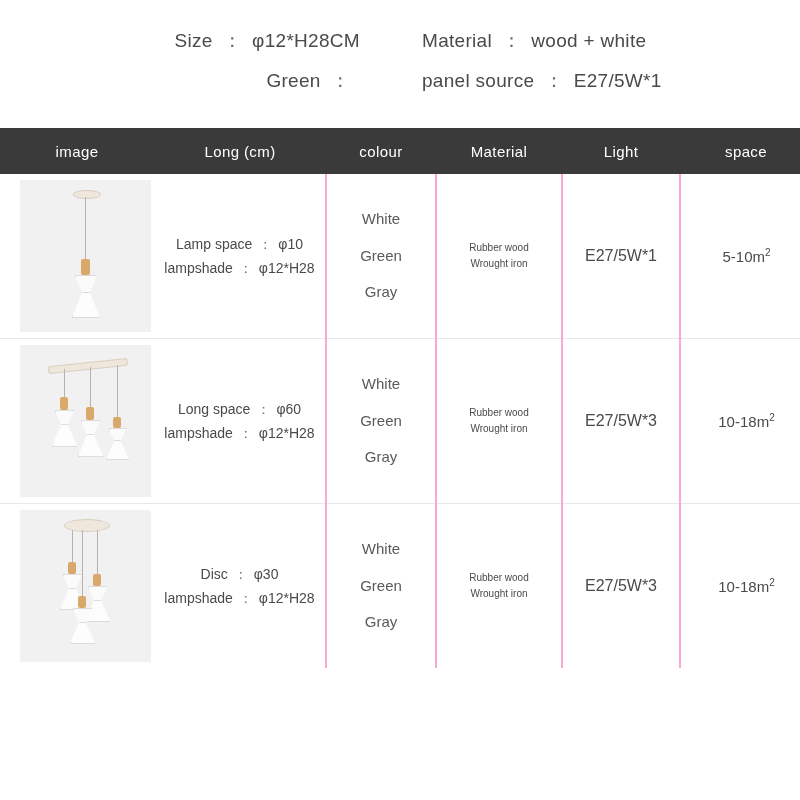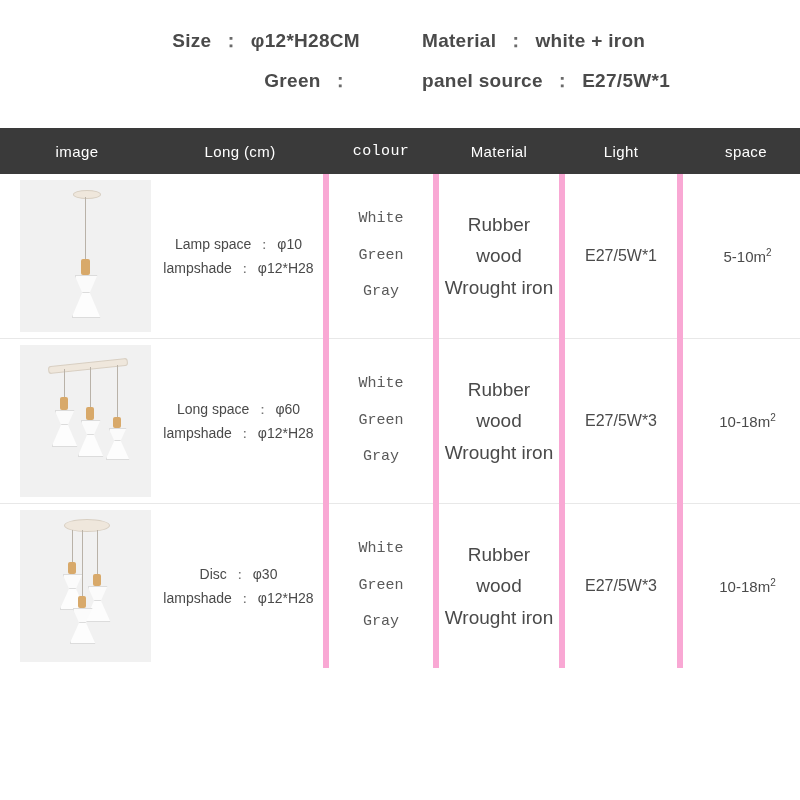--- a/index.html
+++ b/index.html
@@ -22,21 +22,20 @@
   }
 
   
   .spec-block {
     padding: 28px 0 20px 0;
   }
   .spec-row {
     display: flex;
     align-items: flex-start;
     margin-bottom: 14px;
-    font-weight: bold;
   }
   .spec-cell {
     display: flex;
     align-items: baseline;
     font-size: 19px;
     color: #4a4a4a;
     letter-spacing: 0.3px;
   }
   .spec-cell.left {
     width: 360px;
@@ -68,38 +67,38 @@
     background: #3a3a3a;
     color: #ffffff;
     font-weight: normal;
     font-size: 15px;
     height: 44px;
     letter-spacing: 0.4px;
     vertical-align: middle;
     text-align: center;
   }
   .table tbody td {
-    border-right: 6px solid #f9a8d4;
+    border-right: 2px solid #f9a8d4;
     border-bottom: 1px solid #e8e8e8;
     text-align: center;
     vertical-align: middle;
     font-size: 14.5px;
     color: #4a4a4a;
     padding: 6px 4px;
   }
   .table tbody td:last-child {
     border-right: none;
   }
   .table tbody tr:last-child td {
     border-bottom: none;
   }
 
   .col-image   { width: 152px; margin-top: 12px; }
   .col-size    { width: 170px; }
-  .col-colour  { width: 108px; font-family: Liberation Mono, monospace; }
+  .col-colour  { width: 108px; }
   .col-mat     { width: 124px; }
   .col-light   { width: 116px; }
   .col-space   { width: 130px; }
 
   .cell-image {
     border-right: none !important;
     padding: 6px 0 6px 16px !important;
   }
 
   .thumb {
@@ -123,21 +122,21 @@
     color: #777;
   }
 
   .colour-lines {
     line-height: 2.45;
     font-size: 15px;
     color: #5a5a5a;
   }
   .mat-lines {
     line-height: 1.65;
-    font-size: 19px;
+    font-size: 10px;
     color: #4a4a4a;
   }
   .light-text { font-size: 16px; color: #4a4a4a; }
   .space-text { font-size: 15px; color: #4a4a4a; }
   .sup { font-size: 10px; vertical-align: super; }
 
   
   .lamp-canvas {
     position: absolute;
     inset: 0;
@@ -184,21 +183,21 @@
 
     <div class="spec-row">
       <div class="spec-cell left">
         <span class="spec-label">Size</span>
         <span class="spec-colon">：</span>
         <span class="spec-value">φ12*H28CM</span>
       </div>
       <div class="spec-cell right">
         <span class="spec-label">Material</span>
         <span class="spec-colon">：</span>
-        <span class="spec-value">white + iron</span>
+        <span class="spec-value">wood + white</span>
       </div>
     </div>
 
     <div class="spec-row">
       <div class="spec-cell left">
         <span class="spec-label">Green</span>
         <span class="spec-colon">：</span>
       </div>
       <div class="spec-cell right">
         <span class="spec-label">panel source</span>

